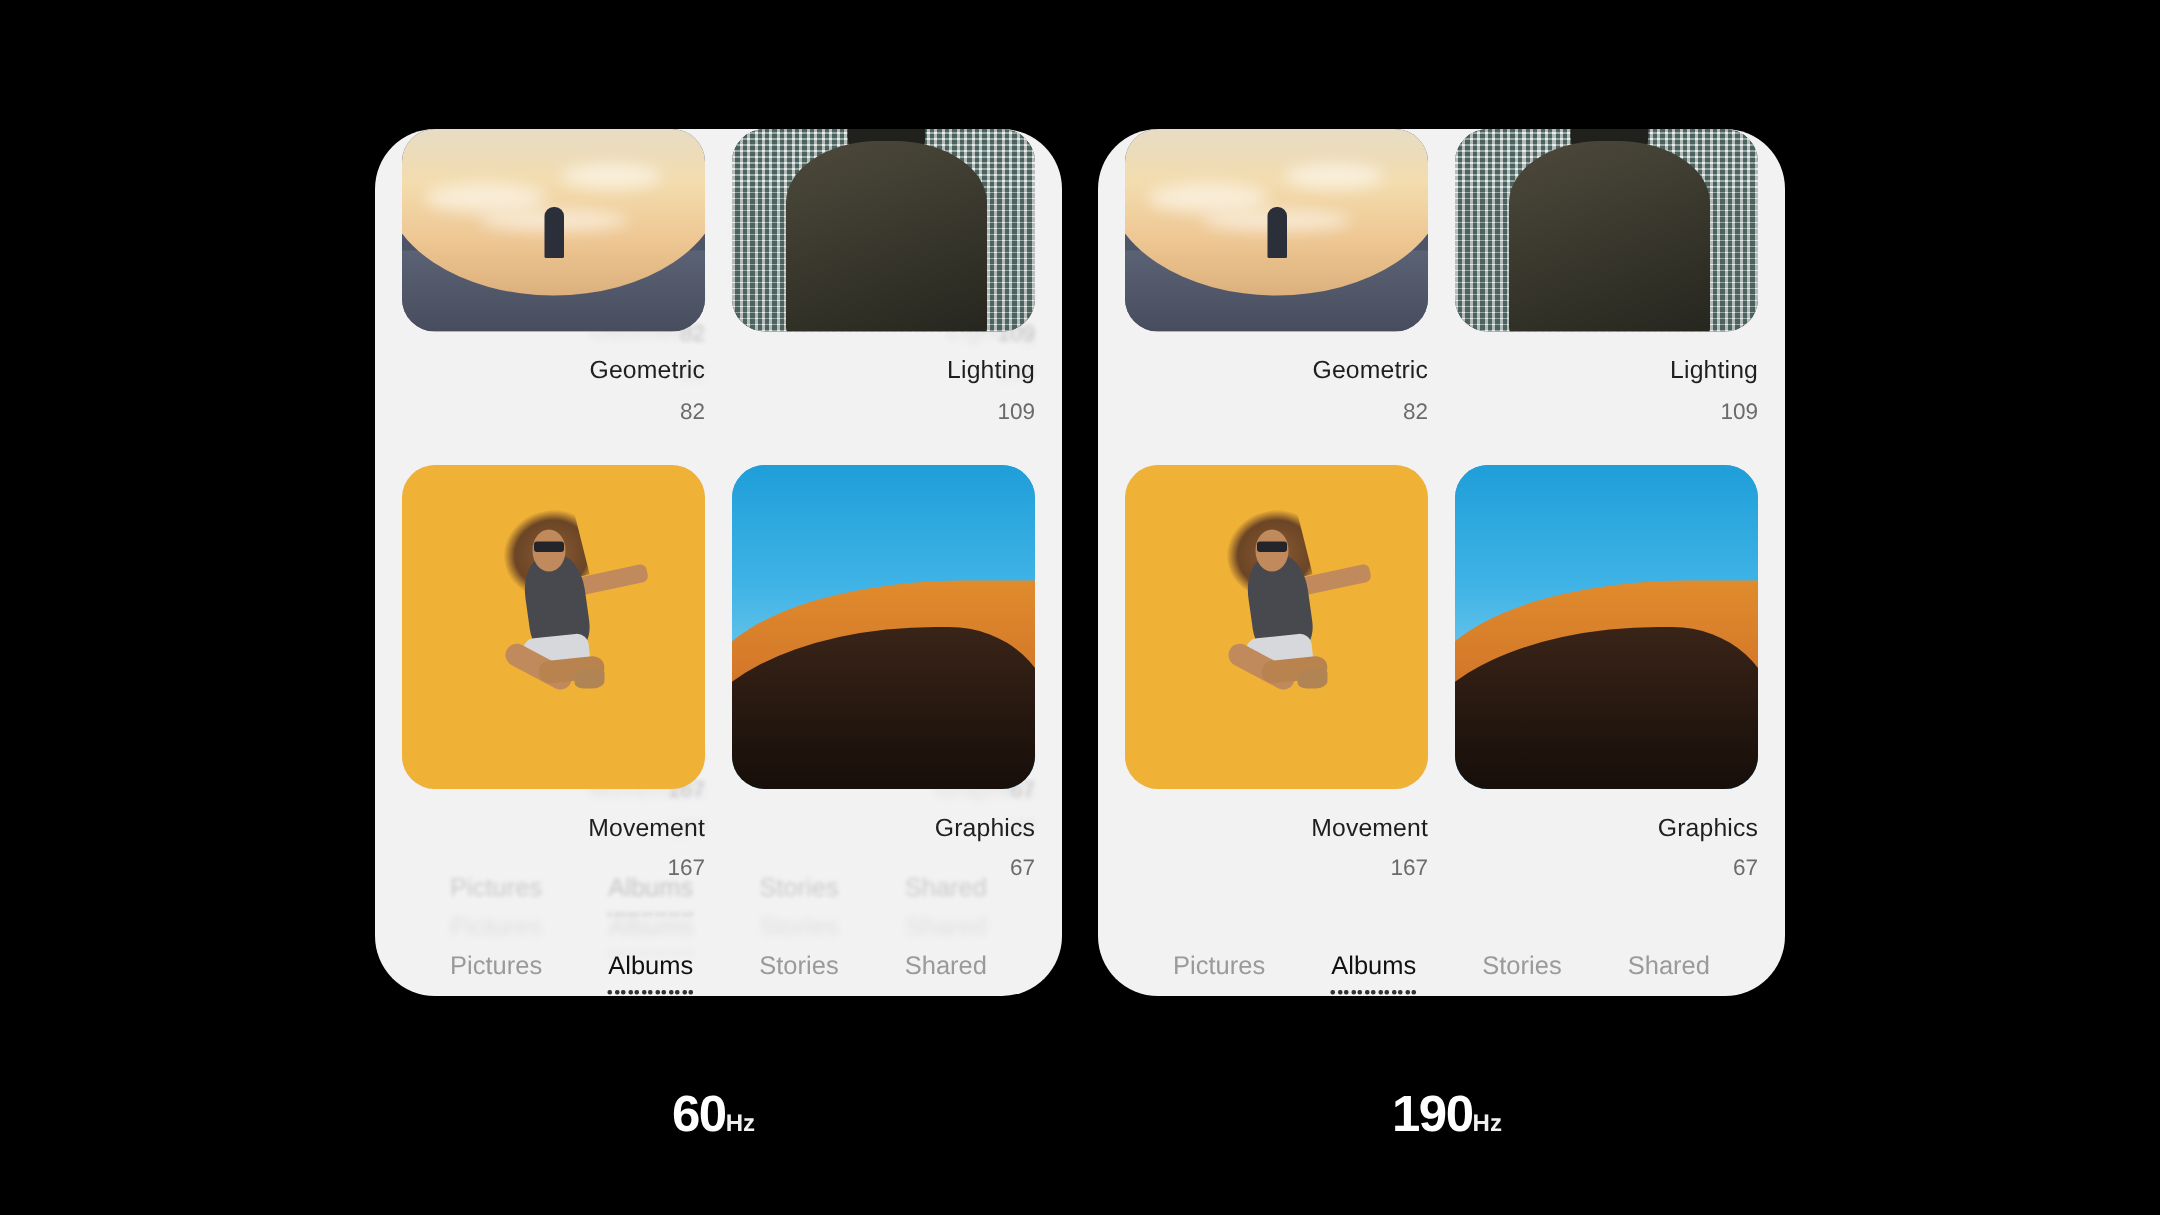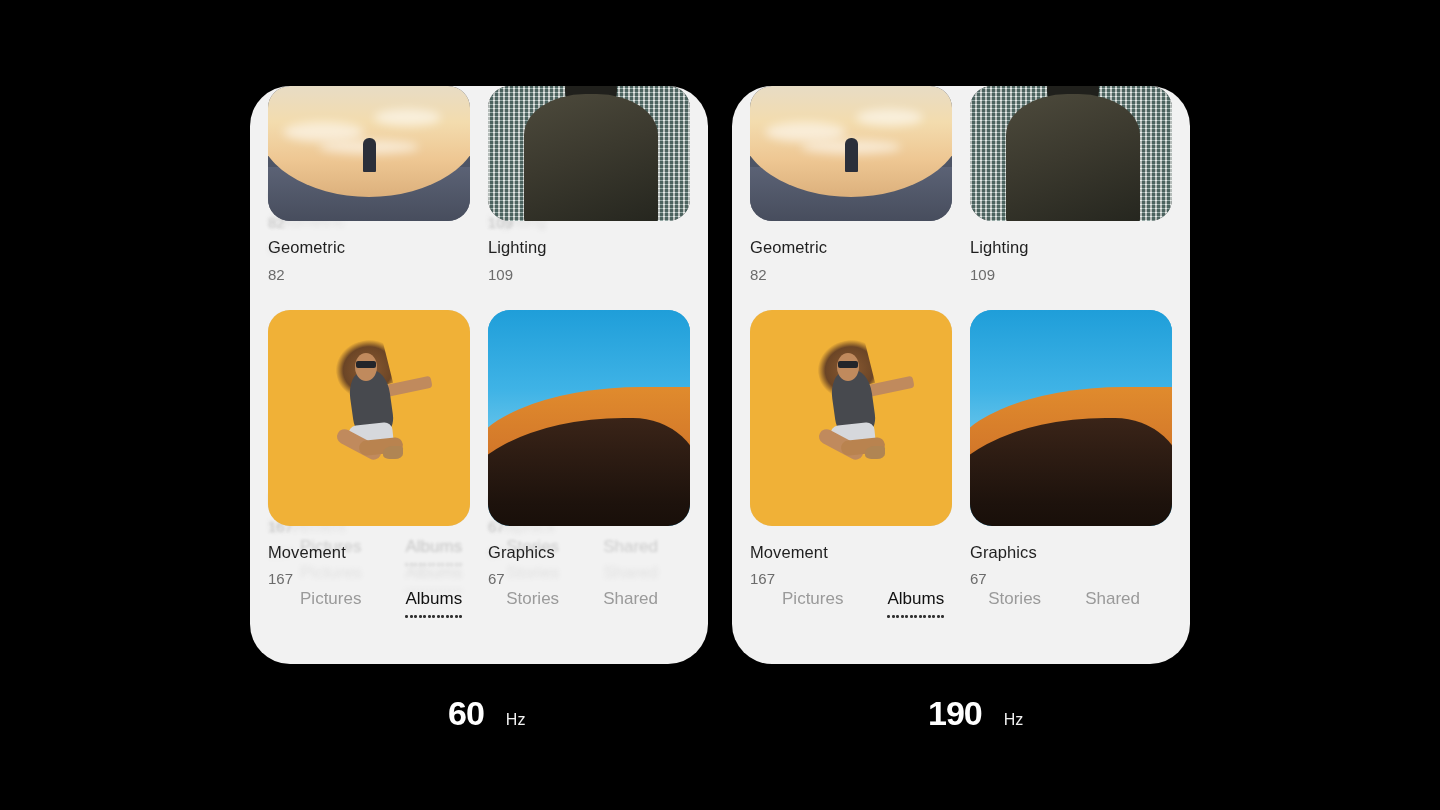--- a/index.html
+++ b/index.html
@@ -26,21 +26,21 @@
 
   
   .grid {
     position: absolute; left: 0; top: 0; right: 0;
     padding: 0 18px;
     display: grid;
     grid-template-columns: 1fr 1fr;
     column-gap: 18px;
     row-gap: 0;
   }
-  .cell { display: flex; flex-direction: column; align-items: flex-start; }
+  .cell { display: flex; flex-direction: column; align-items: flex-end; }
   .thumb {
     width: 100%;
     border-radius: 22px;
     overflow: hidden;
     position: relative;
     background: #d8d8d8;
   }
   .thumb.wide { height: 135px; }
   .thumb.square { height: 216px; }
   .cap-title {
@@ -56,21 +56,21 @@
     color: #6b6b6b;
     line-height: 1;
   }
   .row-gap { height: 28px; grid-column: 1 / -1; }
 
   
   .tabbar {
     position: absolute; left: 0; right: 0; bottom: 0;
     height: 92px;
     display: flex;
-    align-items: flex-start;
+    align-items: flex-end;
     justify-content: space-around;
     padding: 18px 28px 0 28px;
   }
   .tab {
     position: relative;
     font-size: 17px;
     color: #9a9a9a;
     line-height: 1;
     padding-bottom: 12px;
     white-space: nowrap;
@@ -231,25 +231,26 @@
   }
   .art-graphics .shadow {
     position: absolute; left: -16%; right: -6%; top: 50%; bottom: -16%;
     background: linear-gradient(180deg,#3a2418 0%, #1d120c 60%, #120a06 100%);
     border-radius: 68% 28% 0 0 / 62% 44% 0 0;
   }
 
   
   .hz {
     position: absolute;
-    display: flex; align-items: baseline; gap: 22px;
+    display: flex; align-items: baseline; gap: 0;
     color: #ffffff;
+    margin-top: 30px;
   }
   .hz .num { font-size: 34px; font-weight: bold; letter-spacing: -1px; line-height: 1; }
-  .hz .unit { font-size: 16px; font-weight: normal; line-height: 1; color: #f0f0f0; }
+  .hz .unit { font-size: 16px; font-weight: bold; line-height: 1; color: #f0f0f0; }
   .hz.l { left: 448px; top: 696px; }
   .hz.r { left: 928px; top: 696px; }
 </style>
 </head>
 <body>
 
 <div class="stage">
 
   <div class="phone left">
     <div class="screen">

